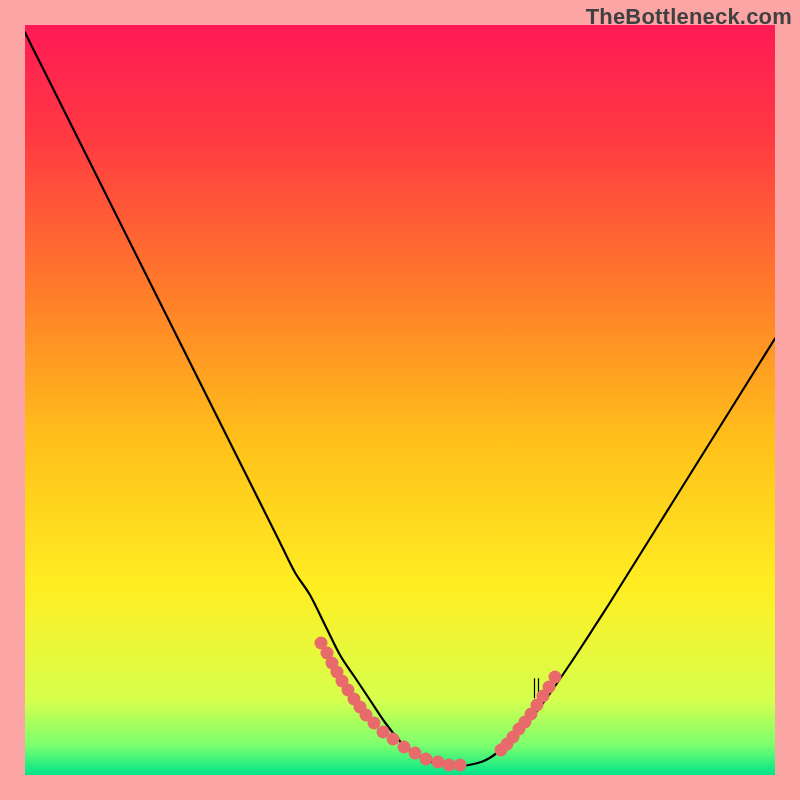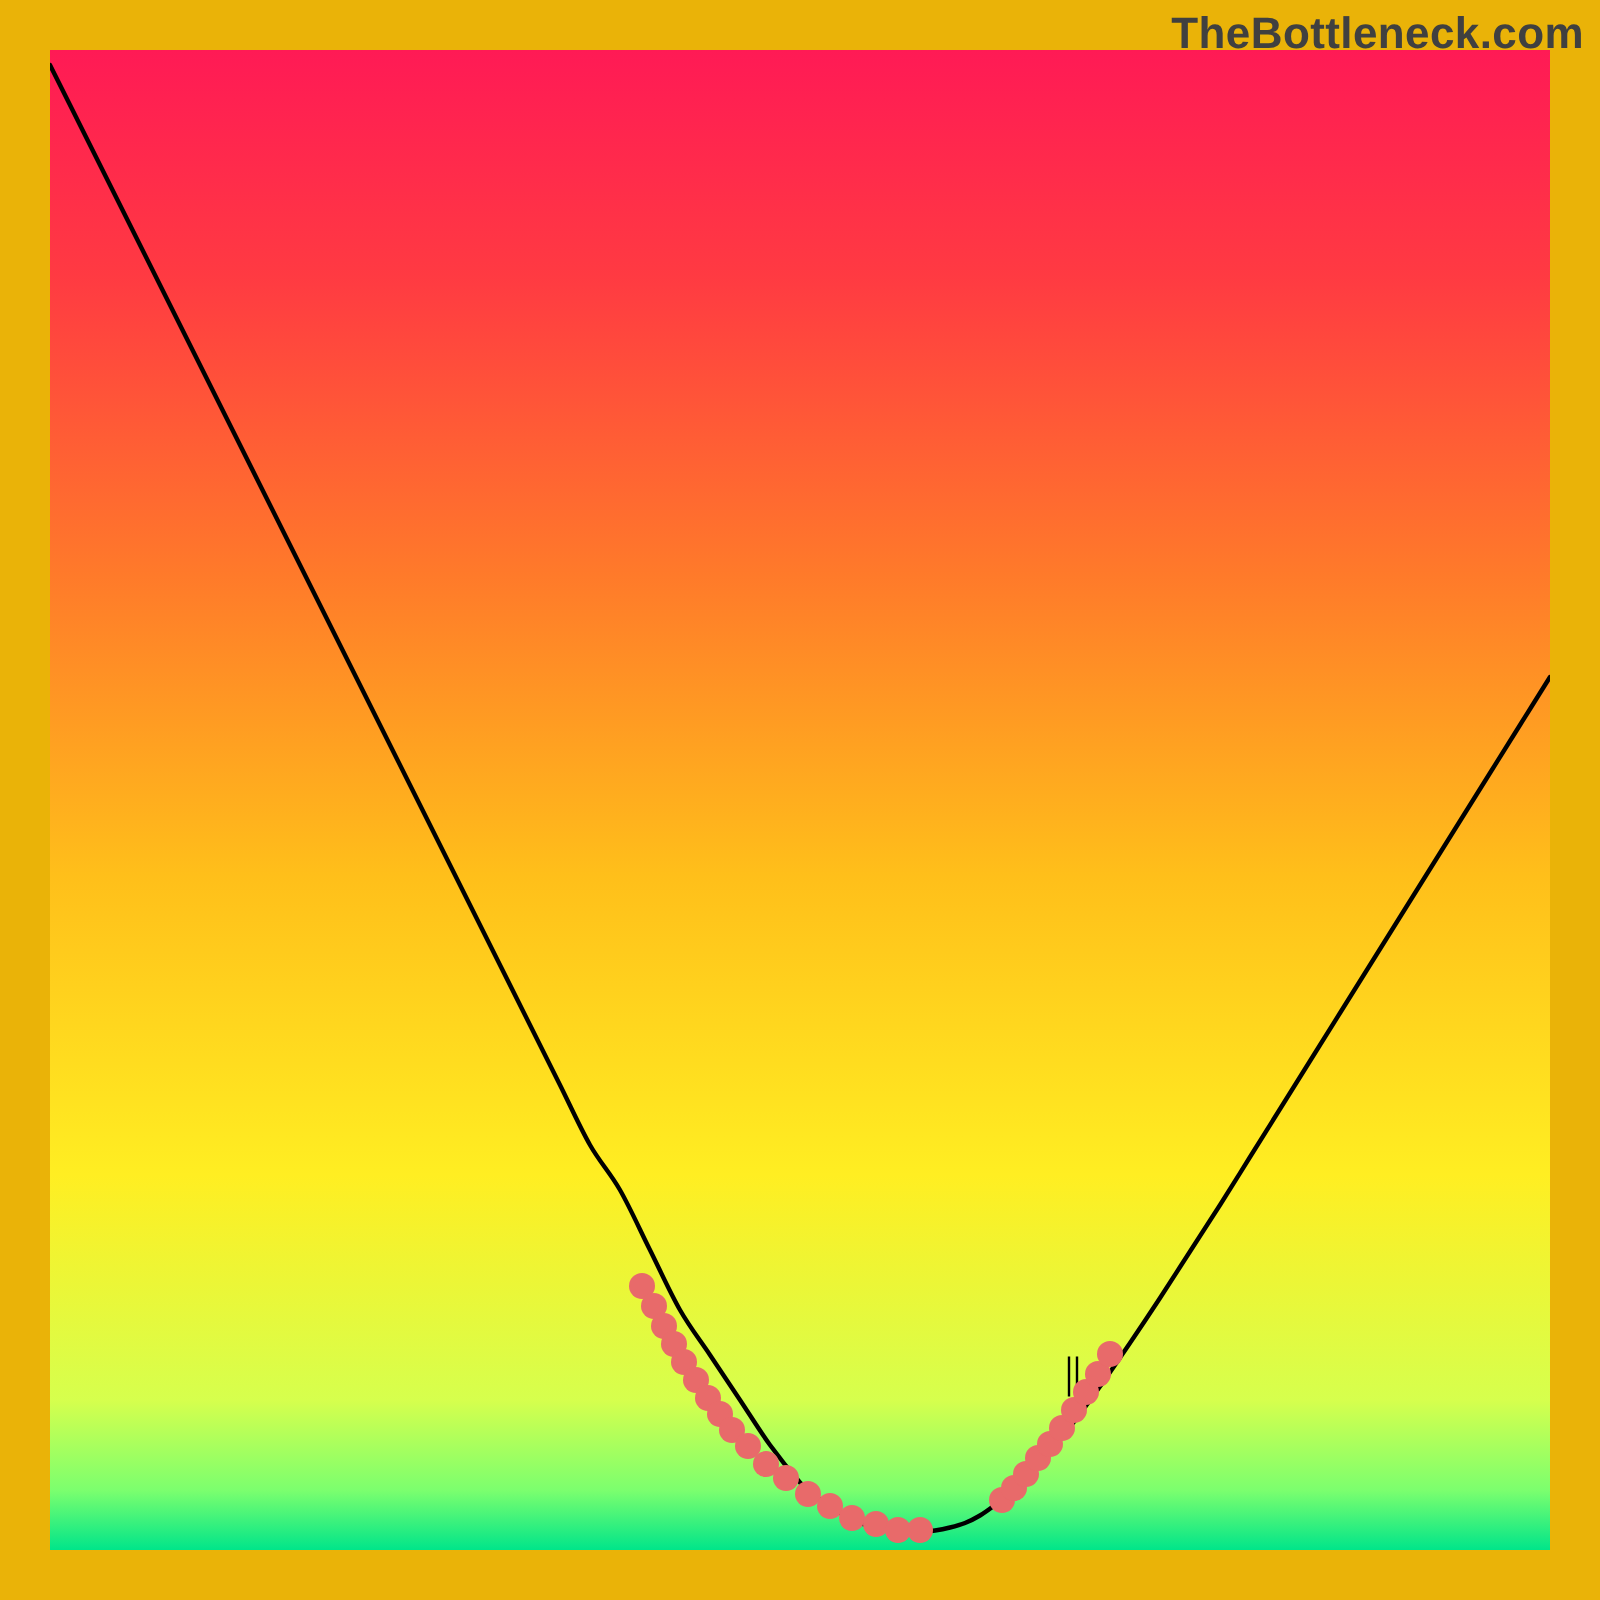--- a/index.html
+++ b/index.html
@@ -1,21 +1,21 @@
 <!DOCTYPE html>
 <html><head>
 <meta charset="utf-8">
 <style>
   * { margin: 0; padding: 0; box-sizing: border-box; }
   html, body { width: 800px; height: 800px; overflow: hidden; background: #000; }
   .chart-container {
     position: absolute;
     left: 0; top: 0;
     width: 800px; height: 800px;
-    background: #eab308;
+    background: #fca5a5;
   }
   .watermark {
     position: absolute;
     top: 4px;
     right: 8px;
     font-family: Arial, Helvetica, sans-serif;
     font-size: 22px;
     font-weight: 600;
     color: #404040;
     letter-spacing: 0.2px;

